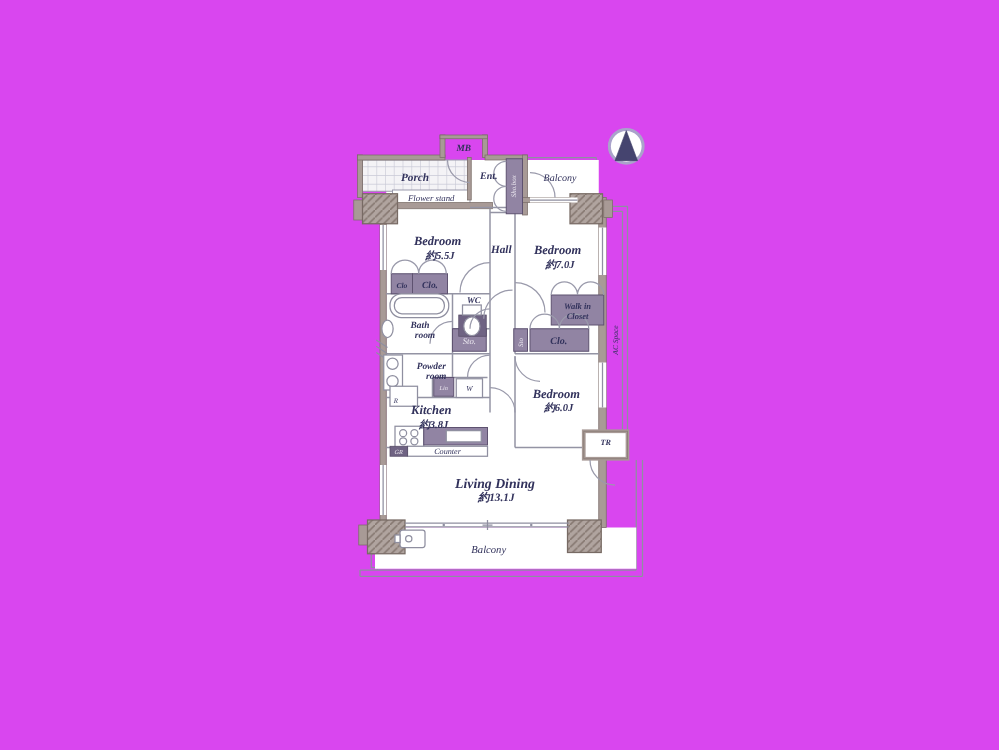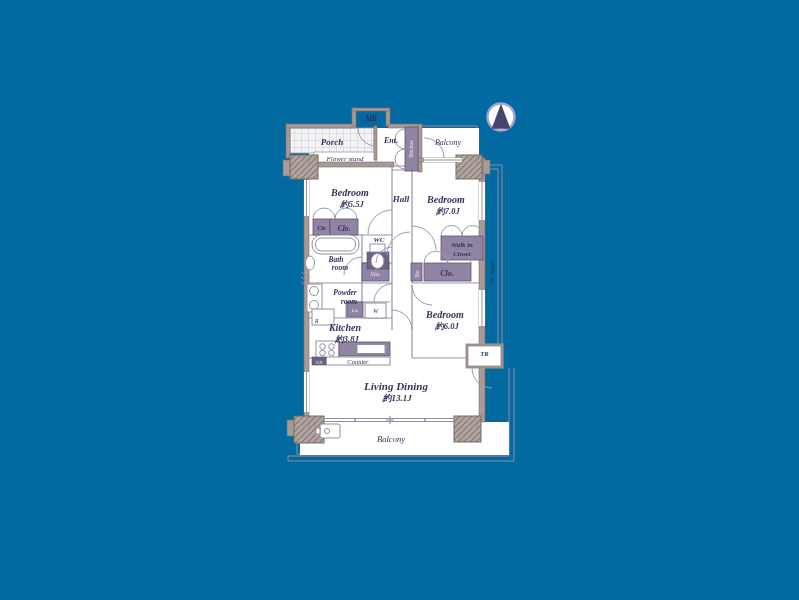--- a/index.html
+++ b/index.html
@@ -1,16 +1,16 @@
 <!DOCTYPE html>
 <html><head>
 <meta charset="utf-8">
 <style>
   html,body { margin:0; padding:0; background:#ffffff; }
-  #stage { position:relative; width:799px; height:600px; background:#0369a1; overflow:hidden; }
+  #stage { position:relative; width:799px; height:600px; background:#d946ef; overflow:hidden; }
   svg { display:block; }
   .t  { font-family:"Liberation Serif","DejaVu Serif",serif; font-style:italic; fill:#32325c; }
   .b  { font-weight:bold; }
   .lt { fill:#ece8f0; }
   .wall { fill:#a89a96; stroke:#7b6e68; stroke-width:0.6; }
   .pw  { fill:#9184a3; stroke:#5e5270; stroke-width:0.8; }
   .pwd { fill:#6f6383; stroke:#564b66; stroke-width:0.6; }
   .fx  { fill:#ffffff; stroke:#8f8fa0; stroke-width:1; }
   .ln  { stroke:#9494a4; stroke-width:1.2; fill:none; }
   .tl  { stroke:#8f8fa0; stroke-width:1; fill:none; }

